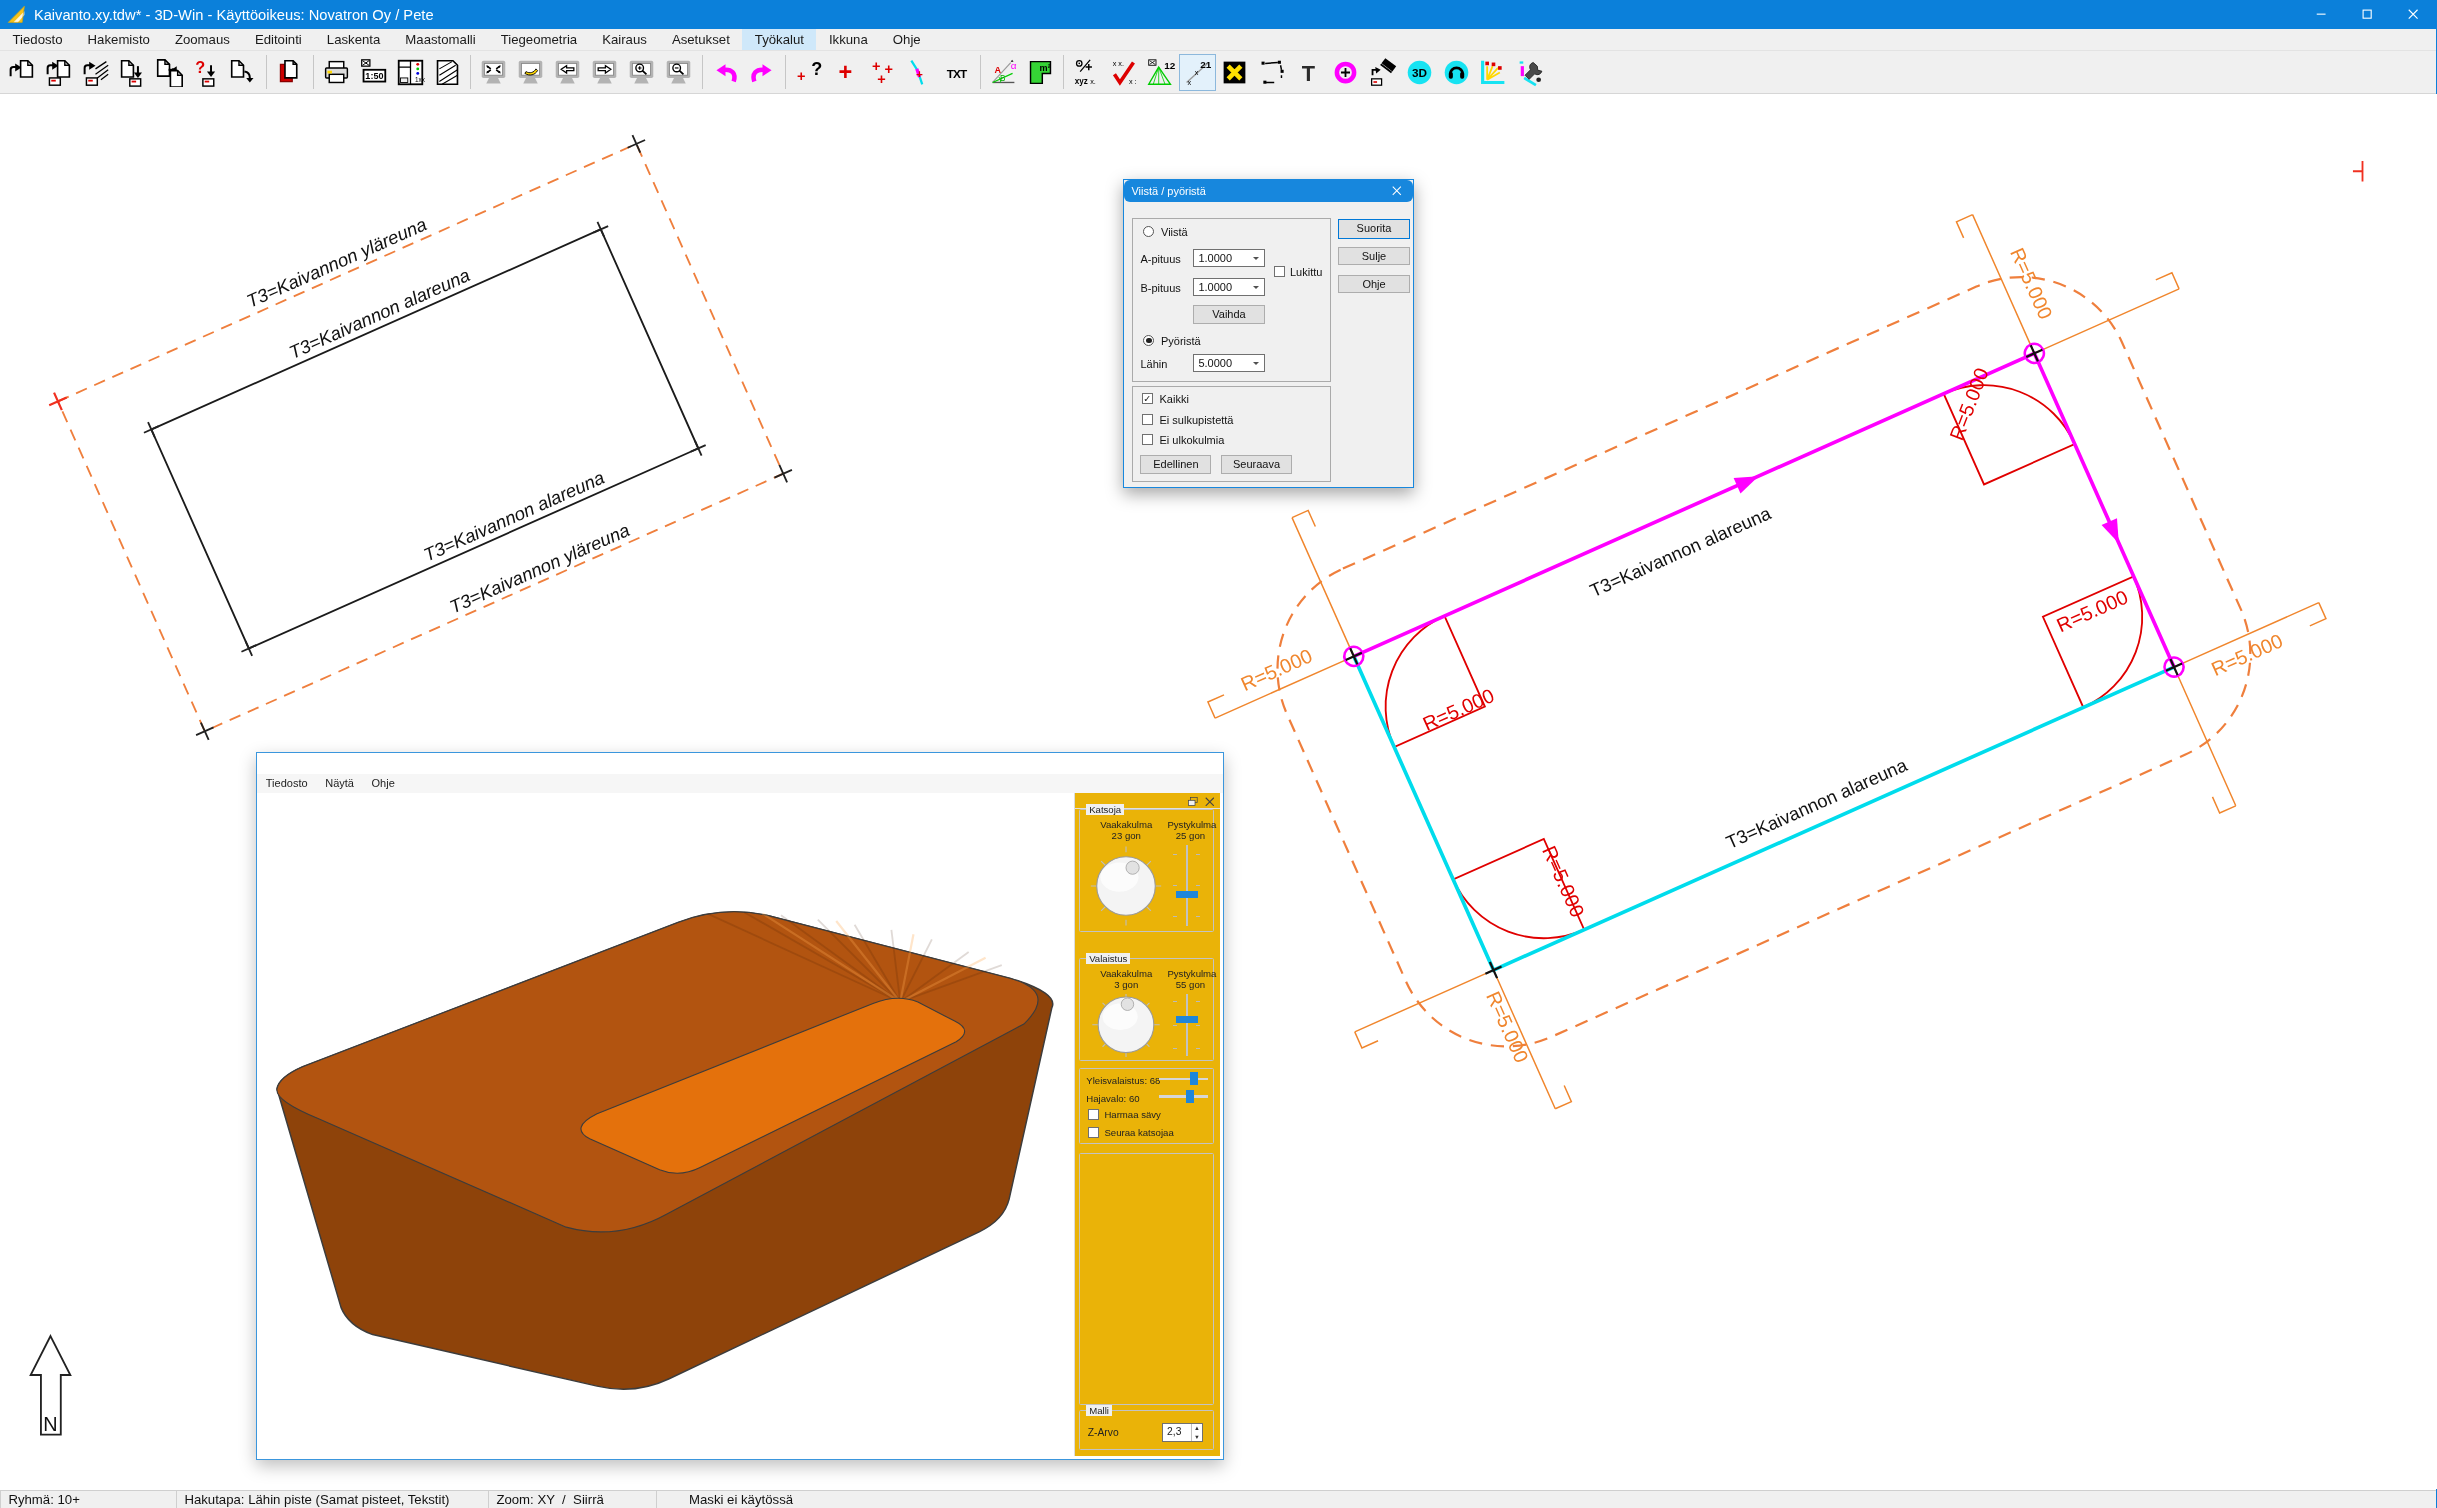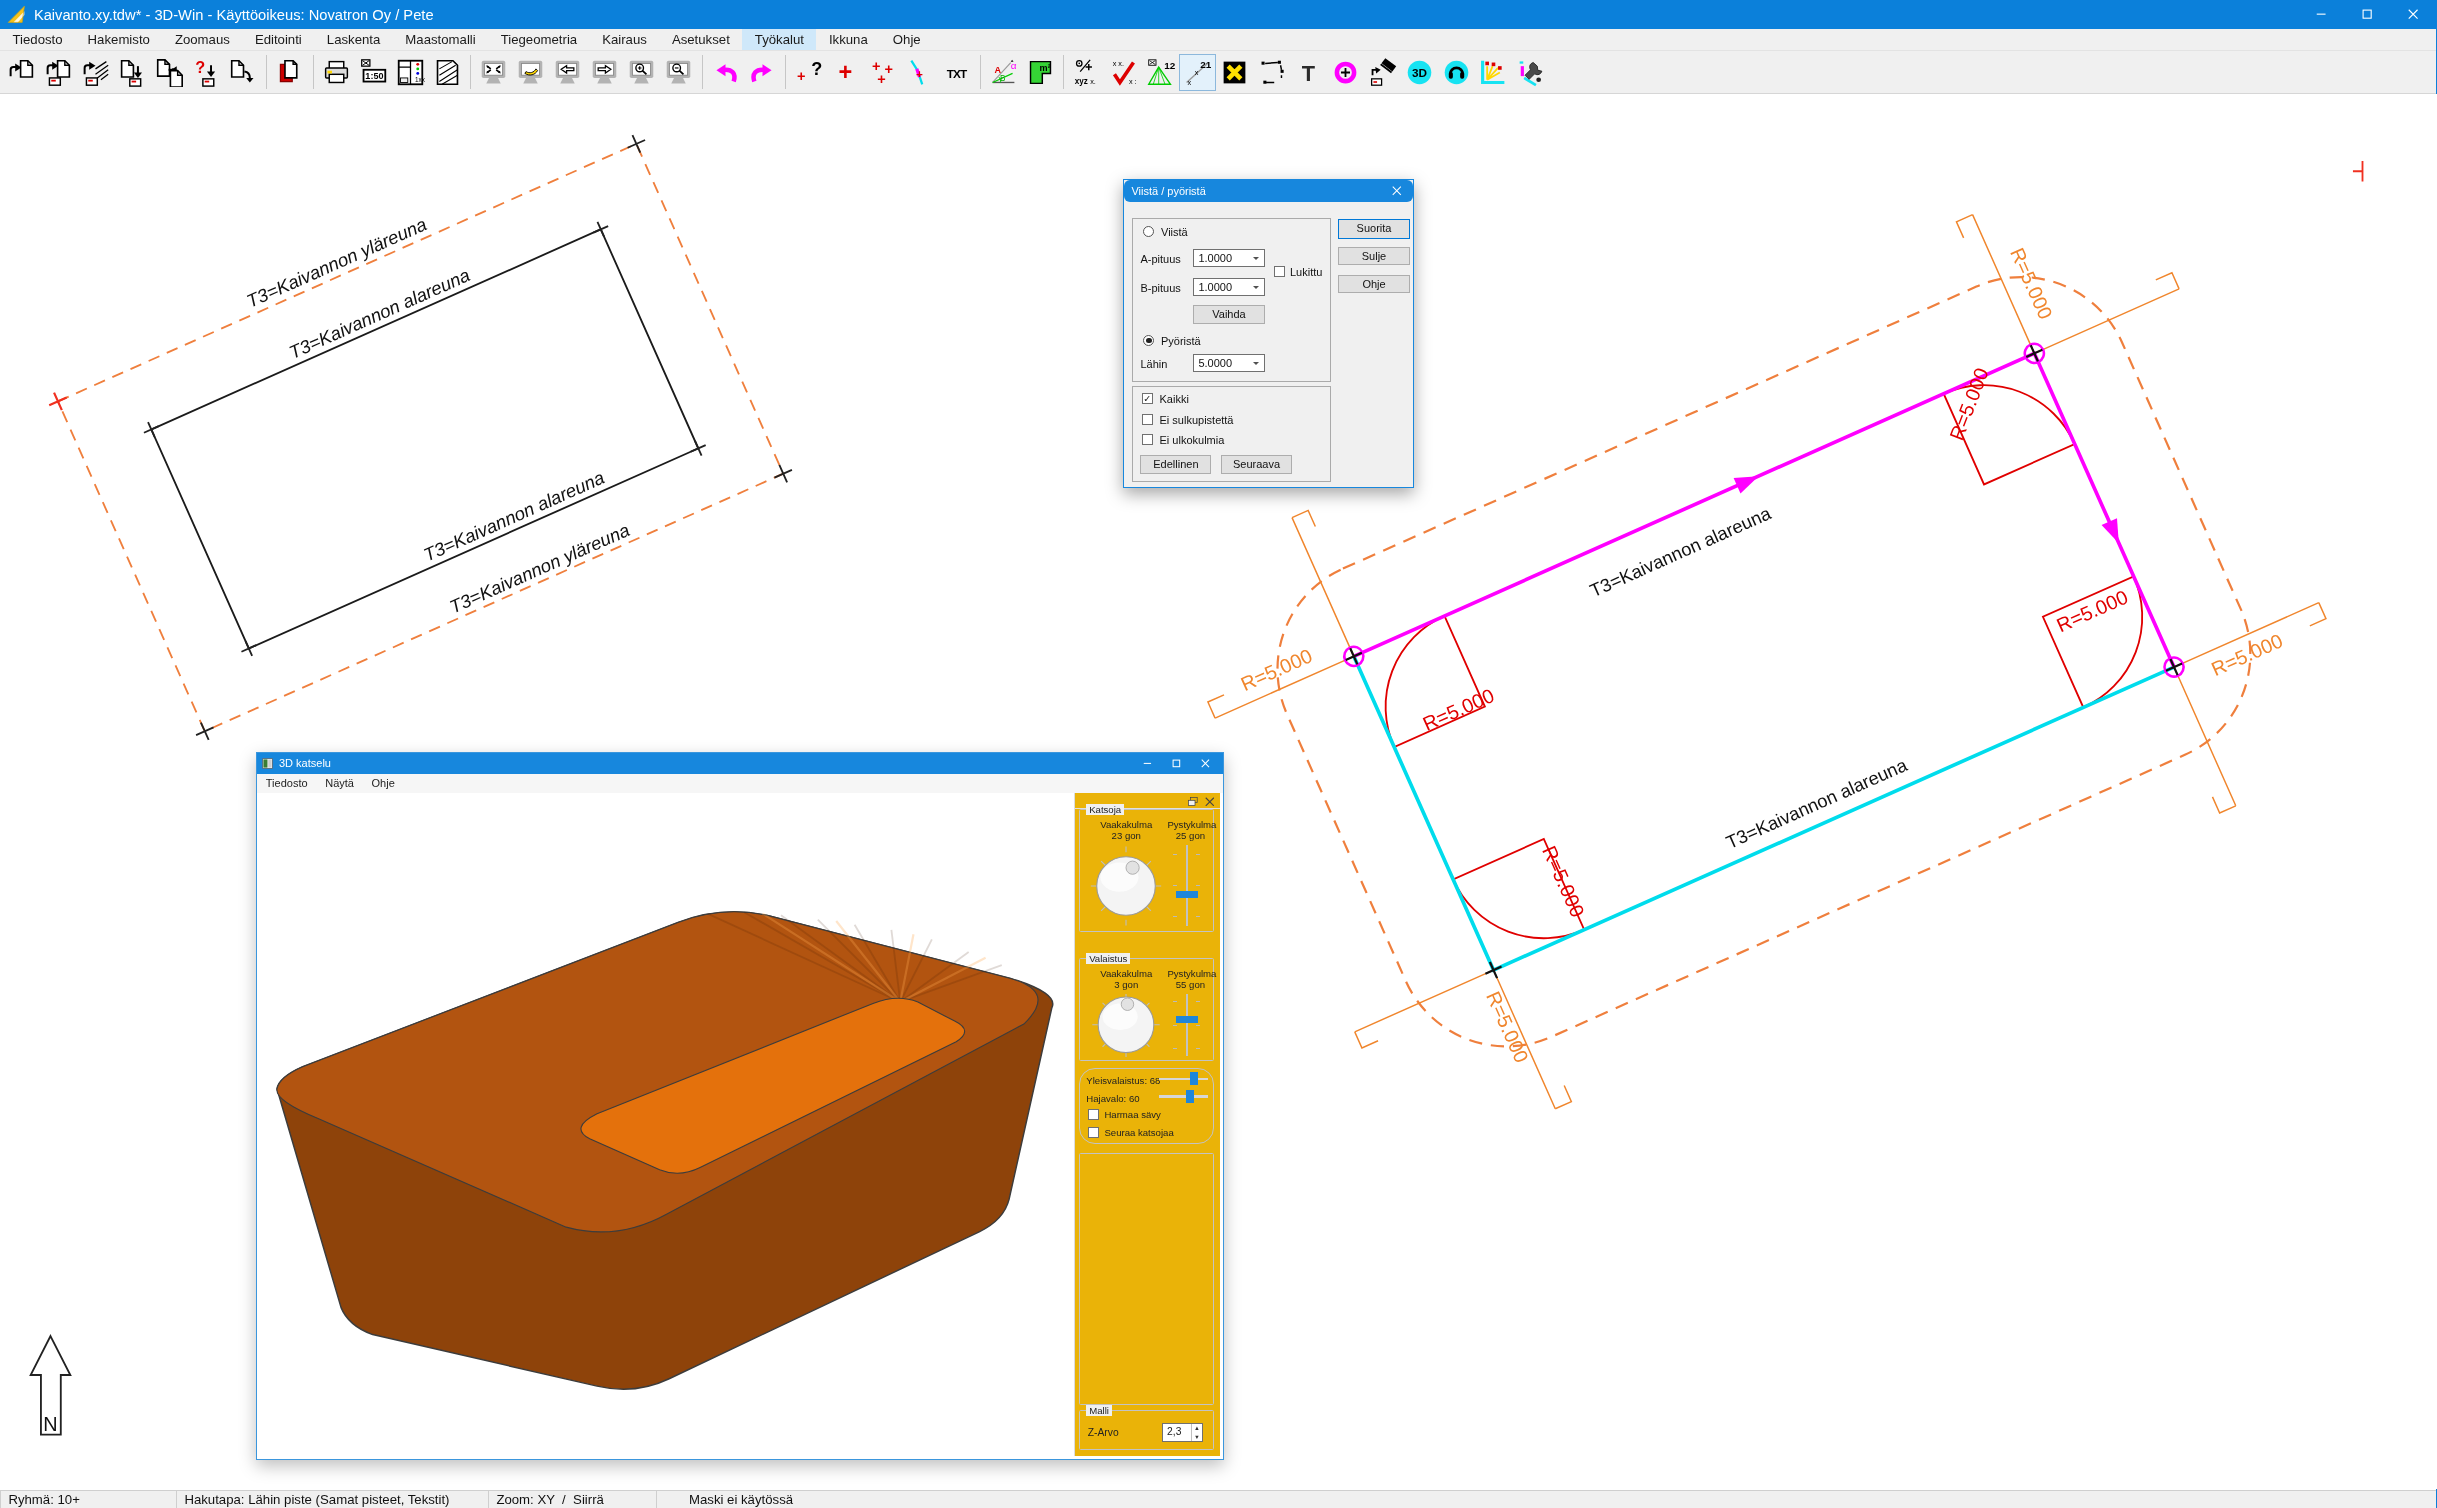--- a/index.html
+++ b/index.html
@@ -73,21 +73,21 @@
            font-size:11px; color:#222; }
   .vmenu .mitem { padding:0 8.8px; line-height:19px; }
   .vclient { position:absolute; left:0; top:40px; width:817px; height:663px; background:#fff; }
   .vpanel { position:absolute; left:817px; top:40px; width:146px; height:663px; background:#eab308;
             border-left:0.7px solid #dcdcdc; font-size:9.6px; color:#222; }
   .vpanel .phead { position:absolute; left:0; top:0; width:100%; height:16px; border-bottom:0.7px solid #e0e0e0; }
   .pgroup { position:absolute; border:0.7px solid #c3c3c3; border-radius:1.5px; }
   .pgroup .legend { position:absolute; left:5.9px; top:-5.9px; background:#f0f0f0; padding:0 2.9px; }
   .pg-katsoja { left:4.4px; top:16px; width:135px; height:123px; }
   .pg-valaistus { left:4.4px; top:165px; width:135px; height:103px; }
-  .pg-light { left:4.4px; top:275px; width:135px; height:76px;border-radius:16px; }
+  .pg-light { left:4.4px; top:275px; width:135px; height:76px; }
   .pg-spacer { left:4.4px; top:360px; width:135px; height:252px; }
   .pg-malli { left:4.4px; top:617px; width:135px; height:40px;padding-left:8px; }
   .pcol { position:absolute; text-align:center; white-space:nowrap; }
   .vslider { position:absolute; width:26.5px; }
   .vslider .track { position:absolute; left:12.5px; top:0; width:2.2px; background:#d6d6d6; border:0.7px solid #c2c2c2; }
   .vslider .handle { position:absolute; left:2.2px; width:22px; height:7.4px; background:#1f86d9; }
   .vslider .tick { position:absolute; width:3.7px; height:0.7px; background:#bbb; }
   .hslider { position:absolute; height:13.2px; }
   .hslider .track { position:absolute; left:0; top:5.9px; width:100%; height:2.2px; background:#d6d6d6; }
   .hslider .handle { position:absolute; top:0; width:8px; height:13.2px; background:#1f86d9; }
@@ -544,45 +544,20 @@
         <g>
           <path d="M68 1817L95 1870H82V1951H55V1870H41Z" fill="#fff" stroke="#222" stroke-width="2.5"></path>
           <text x="68" y="1946" font-size="27" fill="#111" text-anchor="middle">N</text>
         </g>
 
       </g>
     </svg>
   </div>
 
   <div class="viewer">
-    <div class="vtitle">
-      <svg class="vicon" viewBox="0 0 16 16">
-        <rect x="1" y="1" width="14" height="14" fill="#fff" stroke="#555"></rect>
-        <rect x="2" y="2" width="6" height="12" fill="#3a7d33"></rect>
-        <rect x="9" y="2" width="5" height="12" fill="#cfcfcf"></rect>
-      </svg>
-      <span>3D katselu</span>
-      <div class="vcontrols">
-        <div class="wc">
-          <svg width="8.8" height="8.8" viewBox="0 0 12 12">
-              <path d="M1 6h10" stroke="#fff" stroke-width="1.4"></path>
-            </svg>
-        </div>
-        <div class="wc">
-          <svg width="8.8" height="8.8" viewBox="0 0 12 12">
-              <rect x="1.5" y="1.5" width="9" height="9" fill="none" stroke="#fff" stroke-width="1.4"></rect>
-            </svg>
-        </div>
-        <div class="wc">
-          <svg width="8.8" height="8.8" viewBox="0 0 12 12">
-              <path d="M1 1l10 10M11 1L1 11" stroke="#fff" stroke-width="1.4"></path>
-            </svg>
-        </div>
-      </div>
-    </div>
     <div class="vmenu">
       <span class="mitem">Tiedosto</span>
       <span class="mitem">Näytä</span>
       <span class="mitem">Ohje</span>
     </div>
 
     <div class="vclient">
       <svg width="817" height="663" viewBox="0 0 1110 901" style="overflow:hidden">
         <g transform="translate(-348,-1076)">
 

